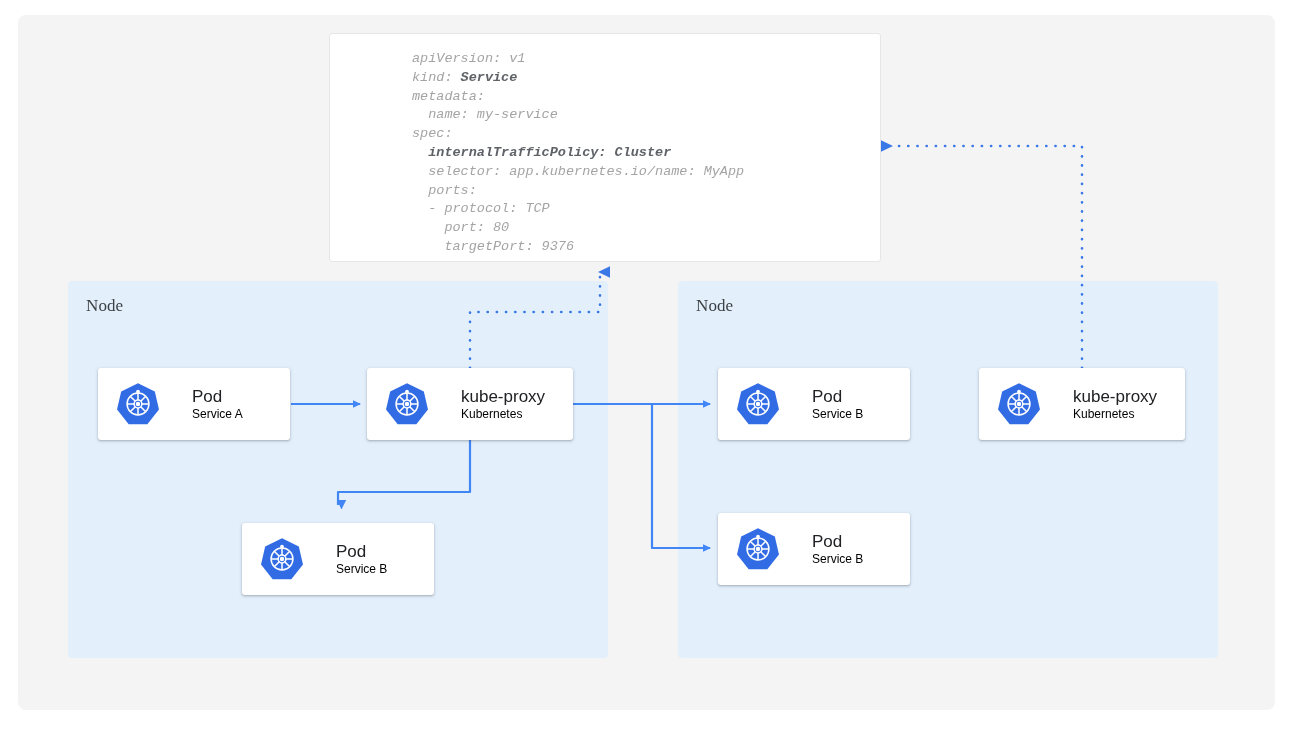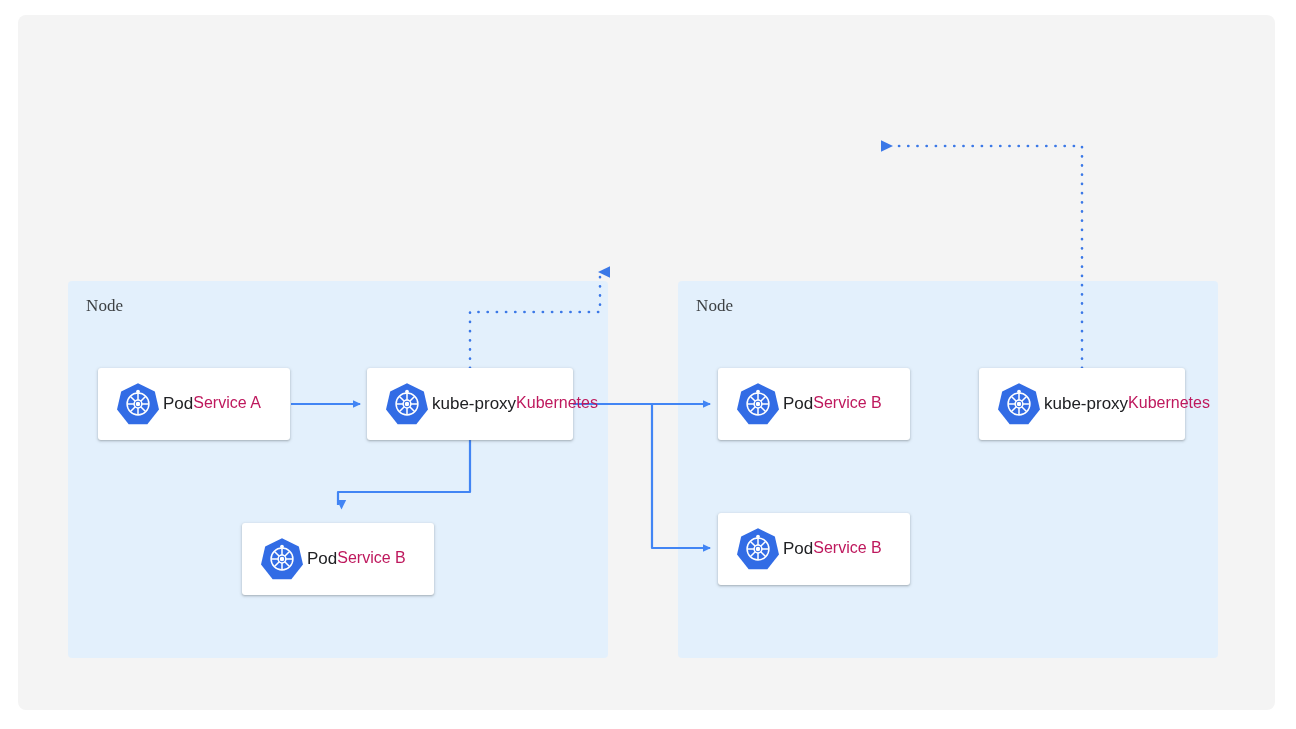--- a/index.html
+++ b/index.html
@@ -66,34 +66,34 @@
     box-sizing: border-box;
   }
   .card .k8s-icon {
     flex: 0 0 auto;
     margin-left: 17px;
     width: 46px;
     height: 46px;
     display: block;
   }
   .card .card-text {
-    margin-left: 2px;
+    margin-left: 31px;
     display: flex;
-    flex-direction: row;
+    flex-direction: column;
     justify-content: center;
     line-height: 1.24;
   }
   .card .card-title {
     font-size: 17px;
     color: #202124;
     white-space: nowrap;
   }
   .card .card-sub {
-    font-size: 16px;
-    color: #be185d;
+    font-size: 12px;
+    color: #000000;
     white-space: nowrap;
   }
 
   
   .yaml-panel {
     position: absolute;
     left: 329px;
     top: 33px;
     width: 552px;
     height: 229px;
@@ -168,20 +168,33 @@
 
     <g>
       <path d="M470,368 L470,312 L600,312 L600,272" fill="none" stroke="#3b78e7" stroke-width="2.6" stroke-linecap="round" stroke-dasharray="0.2 9" marker-end="url(#arrow-up-dot)"></path>
     </g>
 
     <g>
       <path d="M1082,368 L1082,146 L891,146" fill="none" stroke="#3b78e7" stroke-width="2.6" stroke-linecap="round" stroke-dasharray="0.2 9" marker-end="url(#arrow-left-dot)"></path>
     </g>
   </svg>
 
+  <div class="yaml-panel">
+    <pre class="yaml-code" id="yaml-code">apiVersion: v1
+kind: <b>Service</b>
+metadata:
+  name: my-service
+spec:
+  <b>internalTrafficPolicy: Cluster</b>
+  selector: app.kubernetes.io/name: MyApp
+  ports:
+  - protocol: TCP
+    port: 80
+    targetPort: 9376</pre>
+  </div>
 
   <div class="card" style="left:98px; top:368px; width:192px; height:72px;">
     <svg class="k8s-icon" viewBox="0 0 64 64">
       <path d="M32 3.2 55.4 14.5 61.2 39.8 45 60 19 60 2.8 39.8 8.6 14.5Z" fill="#326ce5"></path>
       <g fill="none" stroke="#ffffff" stroke-width="2.1">
         <circle cx="32" cy="32" r="15.2"></circle>
         <circle cx="32" cy="32" r="5.4"></circle>
         <path d="M32 16.8 32 26.6M32 37.4 32 47.2M16.8 32 26.6 32M37.4 32 47.2 32
                  M21.2 21.2 28.2 28.2M35.8 35.8 42.8 42.8M42.8 21.2 35.8 28.2M28.2 35.8 21.2 42.8"></path>
       </g>

